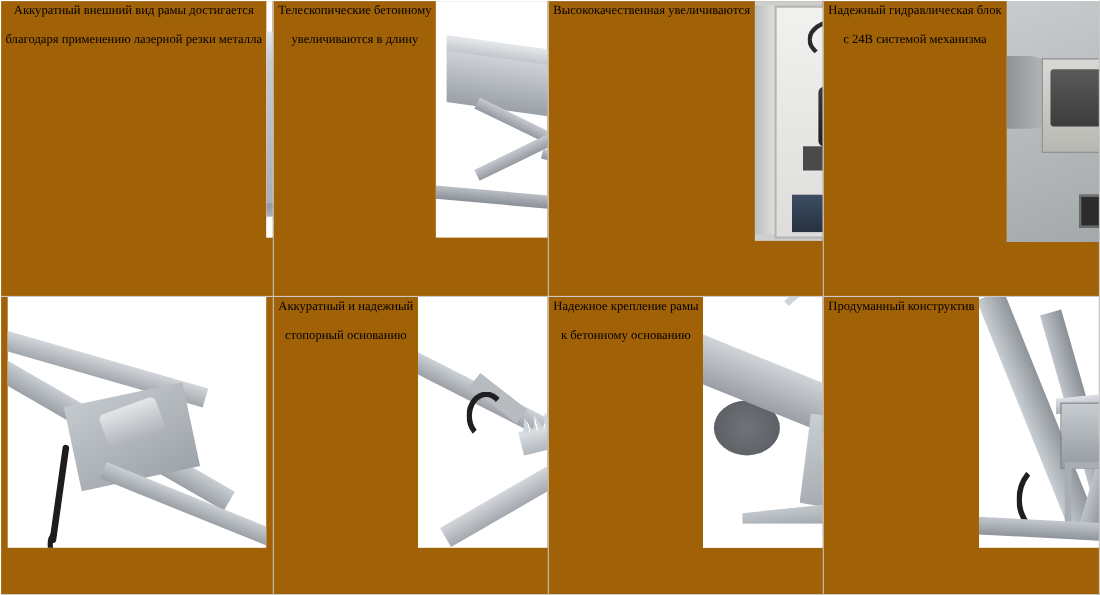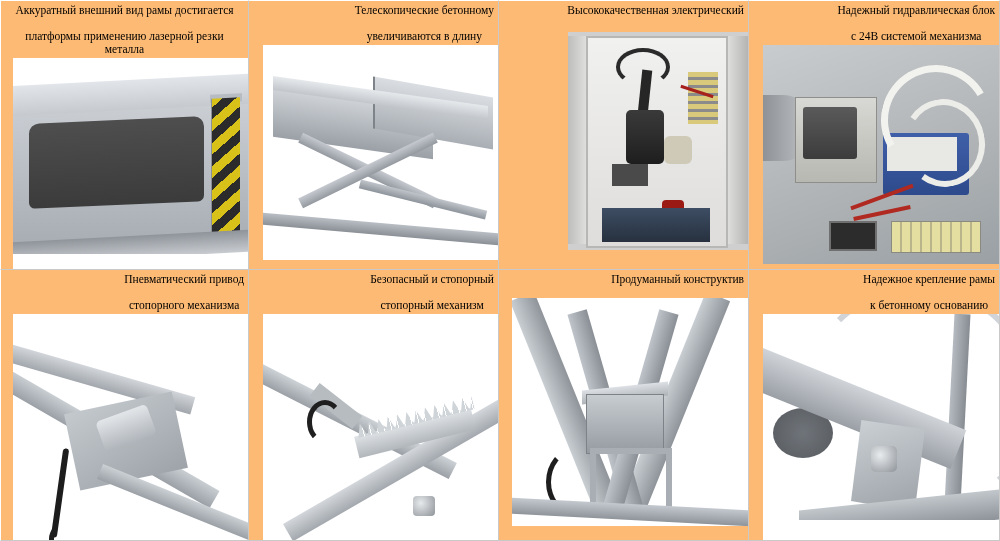--- a/index.html
+++ b/index.html
@@ -20,24 +20,22 @@
     grid-template-columns: 249px 250px 250px 251px;
     grid-template-rows: 270px 271px;
   }
   .cell {
     position: relative;
     box-sizing: border-box;
     border: 1px solid #c9c9c9;
     border-top: none;
     border-left: none;
     display: flex;
-    flex-direction: column;
-    background: #fdba74;
+    background: #a16207;
     overflow: hidden;
-    align-items: flex-end;
   }
   .cell.row1 { border-top: 1px solid #ffffff; }
   .cell.col1 { border-left: 1px solid #ffffff; }
   .caption {
     font-size: 11.5px;
     line-height: 13px;
     text-align: center;
     color: #000000;
     padding: 3px 4px 2px 4px;
     min-height: 28px;
@@ -418,21 +416,21 @@
 </style>
 </head>
 <body>
 
 <div class="grid">
 
   <div class="cell row1 col1">
     <div class="caption">
       <span>
         <span>Аккуратный внешний вид рамы достигается</span><br>
-        <span>платформы применению лазерной резки металла</span>
+        <span>благодаря применению лазерной резки металла</span>
       </span>
     </div>
     <div class="photo-wrap">
       <div class="photo p1">
         <div class="bg"></div>
         <div class="topface"></div>
         <div class="darkpanel"></div>
         <div class="stripe-cap"></div>
         <div class="stripe"></div>
         <div class="bottomshadow"></div>
@@ -457,21 +455,21 @@
         <div class="sc2"></div>
         <div class="sc3"></div>
         <div class="base"></div>
       </div>
     </div>
   </div>
 
   <div class="cell row1">
     <div class="caption">
       <span>
-        <span>Высококачественная электрический</span><br>
+        <span>Высококачественная увеличиваются</span><br>
       </span>
     </div>
     <div class="photo-wrap">
       <div class="photo p3">
         <div class="door-left"></div>
         <div class="door-right"></div>
         <div class="cab"></div>
         <div class="hose1"></div>
         <div class="hose2"></div>
         <div class="term"></div>
@@ -504,55 +502,70 @@
         <div class="cable2"></div>
         <div class="redw"></div>
         <div class="redw2"></div>
         <div class="blackbox"></div>
         <div class="terminals"></div>
       </div>
     </div>
   </div>
 
   <div class="cell col1">
-    <div class="caption">
-      <span>
-        <span>Пневматический привод</span><br>
-        <span>стопорного механизма</span>
-      </span>
-    </div>
     <div class="photo-wrap">
       <div class="photo p5">
         <div class="barA"></div>
         <div class="barB"></div>
         <div class="plateA"></div>
         <div class="cyl"></div>
         <div class="diag"></div>
         <div class="hookline"></div>
         <div class="hook"></div>
       </div>
     </div>
   </div>
 
   <div class="cell">
     <div class="caption">
       <span>
-        <span>Безопасный и стопорный</span><br>
-        <span>стопорный механизм</span>
+        <span>Аккуратный и надежный</span><br>
+        <span>стопорный основанию</span>
       </span>
     </div>
     <div class="photo-wrap">
       <div class="photo p6">
         <div class="armL"></div>
         <div class="armR"></div>
         <div class="ratchet"></div>
         <div class="teeth"></div>
         <div class="pawl"></div>
         <div class="hook"></div>
         <div class="bolt"></div>
+      </div>
+    </div>
+  </div>
+
+  <div class="cell">
+    <div class="caption">
+      <span>
+        <span>Надежное крепление рамы</span><br>
+        <span>к бетонному основанию</span>
+      </span>
+    </div>
+    <div class="photo-wrap">
+      <div class="photo p8">
+        <div class="arc"></div>
+        <div class="dark"></div>
+        <div class="post"></div>
+        <div class="bigarm"></div>
+        <div class="bracket"></div>
+        <div class="bolt"></div>
+        <div class="plate"></div>
+        <div class="ground"></div>
       </div>
     </div>
   </div>
 
   <div class="cell">
     <div class="caption">
       <span>
         <span>Продуманный конструктив</span>
       </span>
     </div>
@@ -564,34 +577,13 @@
         <div class="s4"></div>
         <div class="boxlid"></div>
         <div class="box"></div>
         <div class="cage"></div>
         <div class="hose"></div>
         <div class="basebar"></div>
       </div>
     </div>
   </div>
 
-  <div class="cell">
-    <div class="caption">
-      <span>
-        <span>Надежное крепление рамы</span><br>
-        <span>к бетонному основанию</span>
-      </span>
-    </div>
-    <div class="photo-wrap">
-      <div class="photo p8">
-        <div class="arc"></div>
-        <div class="dark"></div>
-        <div class="post"></div>
-        <div class="bigarm"></div>
-        <div class="bracket"></div>
-        <div class="bolt"></div>
-        <div class="plate"></div>
-        <div class="ground"></div>
-      </div>
-    </div>
-  </div>
-
 </div>
 
 </body></html>

